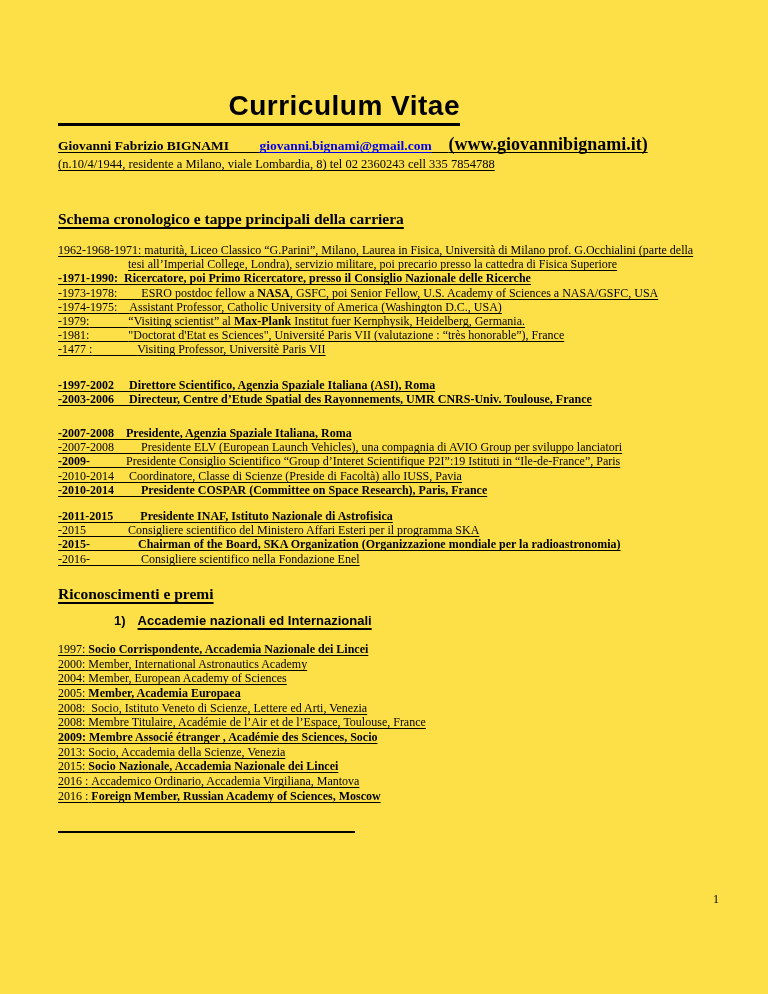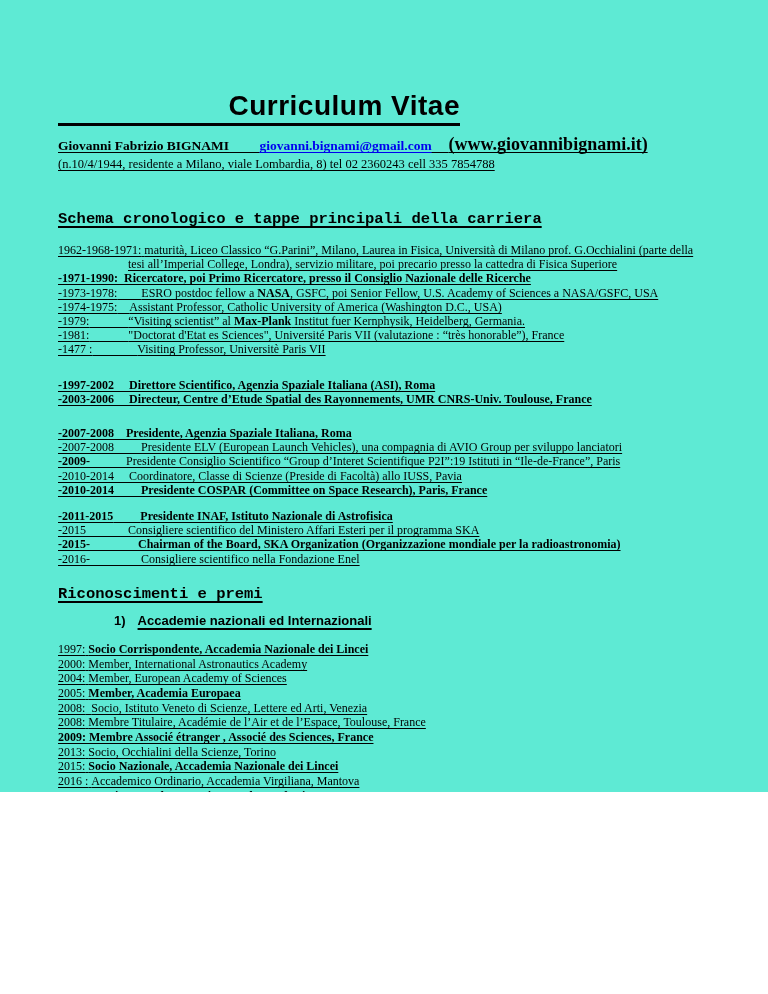--- a/index.html
+++ b/index.html
@@ -1,31 +1,31 @@
 <!DOCTYPE html>
 <html><head>
 <meta charset="utf-8">
 <style>
   html,body{margin:0;padding:0;background:#ffffff;}
-  .doc{position:relative;width:768px;height:792px;background:#5eead4;box-sizing:border-box;
+  .doc{position:relative;width:768px;height:994px;background:#fde047;box-sizing:border-box;
        padding:90px 57px 0 58px;font-family:"Liberation Serif",serif;color:#000;overflow:hidden;}
   
   .title-wrap{width:402px;border-bottom:3px solid #000;text-align:right;padding-bottom:1px;}
   .title-wrap h1{display:inline;margin:0;font-family:"Liberation Sans",sans-serif;
        font-size:28px;font-weight:bold;letter-spacing:.5px;}
   
   .contact{margin-top:8px;white-space:nowrap;font-size:13.5px;
        text-decoration:underline;text-decoration-skip-ink:none;text-underline-offset:2px;}
   .contact .name{font-weight:bold;}
   .contact .email{color:#0000EE;font-weight:bold;text-decoration:underline;cursor:pointer;}
   .contact .site{font-weight:bold;font-size:18px;}
   .info{margin-top:2px;font-size:12.5px;text-decoration:underline;
        text-decoration-skip-ink:none;text-underline-offset:2px;}
   
-  h2{margin:0;font-family:Liberation Mono, monospace;font-size:15.5px;font-weight:bold;
+  h2{margin:0;font-family:Liberation Serif, serif;font-size:15.5px;font-weight:bold;
        text-decoration:underline;text-decoration-thickness:1.5px;text-underline-offset:3px;
        text-decoration-skip-ink:none;}
   #career-heading{margin-top:38px;}
   #awards-heading{margin-top:19px;}
   
   .block{font-size:12px;line-height:14.2px;}
   .blk-a{margin-top:15px;}
   .blk-b{margin-top:21px;}
   .blk-c{margin-top:20px;}
   .blk-d{margin-top:12px;}
@@ -97,22 +97,22 @@
     <span class="sub-num">1)</span><span class="sub-gap"></span><span class="sub-title">Accademie nazionali ed Internazionali</span>
   </div>
 
   <div class="alist">
     <div class="arow"><span class="yr">1997:</span><span class="tab">&nbsp;</span><span class="at b">Socio Corrispondente, Accademia Nazionale dei Lincei</span></div>
     <div class="arow"><span class="yr">2000:</span><span class="tab">&nbsp;</span><span class="at">Member, International Astronautics Academy</span></div>
     <div class="arow"><span class="yr">2004:</span><span class="tab">&nbsp;</span><span class="at">Member, European Academy of Sciences</span></div>
     <div class="arow"><span class="yr">2005:</span><span class="tab">&nbsp;</span><span class="at b">Member, Academia Europaea</span></div>
     <div class="arow"><span class="yr">2008:</span><span class="tab">&nbsp;&nbsp;</span><span class="at">Socio, Istituto Veneto di Scienze, Lettere ed Arti, Venezia</span></div>
     <div class="arow"><span class="yr">2008:</span><span class="tab">&nbsp;</span><span class="at">Membre Titulaire, Académie de l’Air et de l’Espace, Toulouse, France</span></div>
-    <div class="arow"><span class="yr b">2009:</span><span class="tab b">&nbsp;</span><span class="at b">Membre Associé étranger ,  Associé des Sciences, France</span></div>
-    <div class="arow"><span class="yr">2013:</span><span class="tab">&nbsp;</span><span class="at">Socio, Occhialini della Scienze, Torino</span></div>
+    <div class="arow"><span class="yr b">2009:</span><span class="tab b">&nbsp;</span><span class="at b">Membre Associé étranger ,  Académie des Sciences, Socio</span></div>
+    <div class="arow"><span class="yr">2013:</span><span class="tab">&nbsp;</span><span class="at">Socio, Accademia della Scienze, Venezia</span></div>
     <div class="arow"><span class="yr">2015:</span><span class="tab">&nbsp;</span><span class="at b">Socio Nazionale, Accademia Nazionale dei Lincei</span></div>
     <div class="arow"><span class="yr">2016 :</span><span class="tab">&nbsp;</span><span class="at">Accademico Ordinario, Accademia Virgiliana, Mantova</span></div>
     <div class="arow"><span class="yr">2016 :</span><span class="tab">&nbsp;</span><span class="at b">Foreign Member, Russian Academy of Sciences, Moscow</span></div>
   </div>
 
   <div class="bottom-rule"></div>
   <div class="page-num">1</div>
 
 </div>
 

